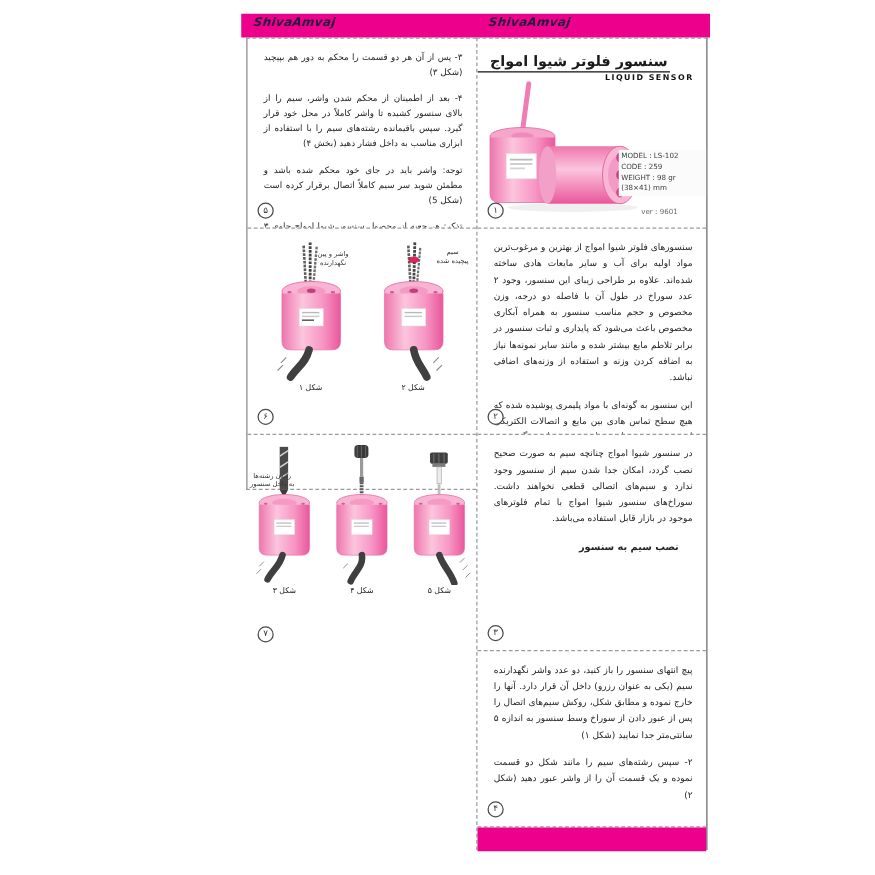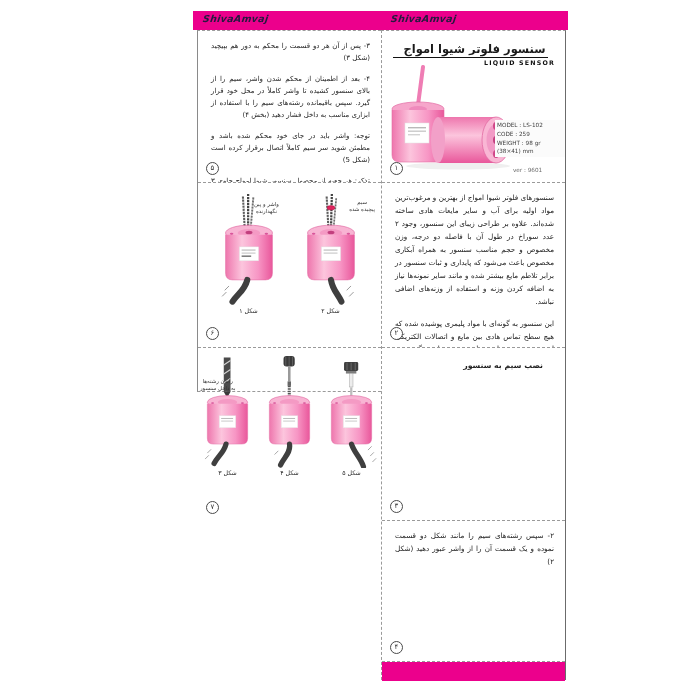--- a/index.html
+++ b/index.html
@@ -28,21 +28,21 @@
   .txt{direction:rtl;text-align:justify;font-size:7.2px;line-height:1.8;
        padding:9px 11px 4px 13px;color:#222;}
   .txt p{margin:0 0 9px 0;}
   .txt .heading{font-weight:bold;font-size:7.8px;margin:2px 11px 6px 0;}
 
   
   .pno{position:absolute;left:8px;bottom:7px;width:11px;height:11px;border:1px solid #4a4a4a;
        border-radius:50%;font-size:7px;line-height:11px;text-align:center;color:#333;background:#fff;}
 
   
-  .cover-head{text-align:center;padding:7px 6px 0 0;direction:rtl;}
+  .cover-head{text-align:left;padding:7px 6px 0 0;direction:rtl;}
   .cover-title{display:inline-block;font-weight:bold;font-size:11.5px;
                border-bottom:1.3px solid #111;padding:0 2px 1px 10px;}
   .cover-sub{text-align:right;padding:1px 10px 0 0;font-size:6.3px;font-weight:bold;
              letter-spacing:1.2px;color:#111;}
   .cover-art{position:absolute;left:6px;top:34px;}
   .specs{position:absolute;left:113px;top:89px;width:66px;font-size:5.7px;line-height:1.55;
          color:#3c3c3c;background:#fbfbfb;padding:1px 2px;}
   .ver{position:absolute;left:131px;top:136px;font-size:5.7px;color:#6a6a6a;}
 
   
@@ -256,27 +256,29 @@
     <div class="sect h165">
       <div class="txt">
         <p>سنسورهای فلوتر شیوا امواج از بهترین و مرغوب‌ترین مواد اولیه برای آب و سایر مایعات هادی ساخته شده‌اند. علاوه بر طراحی زیبای این سنسور، وجود ۲ عدد سوراخ در طول آن با فاصله دو درجه، وزن مخصوص و حجم مناسب سنسور به همراه آبکاری مخصوص باعث می‌شود که پایداری و ثبات سنسور در برابر تلاطم مایع بیشتر شده و مانند سایر نمونه‌ها نیاز به اضافه کردن وزنه و استفاده از وزنه‌های اضافی نباشد.</p>
         <p>این سنسور به گونه‌ای با مواد پلیمری پوشیده شده که هیچ سطح تماس هادی بین مایع و اتصالات الکتریکی این سنسور به مانند سایر سنسورهای دیگر وجود ندارد.</p>
       </div>
       <span class="pno">۲</span>
     </div>
 
     <div class="sect h173">
       <div class="txt">
+        <p>در سنسور شیوا امواج چنانچه سیم به صورت صحیح نصب گردد، امکان جدا شدن سیم از سنسور وجود ندارد و سیم‌های اتصالی قطعی نخواهند داشت. سوراخ‌های سنسور شیوا امواج با تمام فلوترهای موجود در بازار قابل استفاده می‌باشد.</p>
         <div class="heading">نصب سیم به سنسور</div>
       </div>
       <span class="pno">۳</span>
     </div>
 
     <div class="sect h141">
       <div class="txt">
+        <p>پیچ انتهای سنسور را باز کنید، دو عدد واشر نگهدارنده سیم (یکی به عنوان رزرو) داخل آن قرار دارد. آنها را خارج نموده و مطابق شکل، روکش سیم‌های اتصال را پس از عبور دادن از سوراخ وسط سنسور به اندازه ۵ سانتی‌متر جدا نمایید (شکل ۱)</p>
         <p>۲- سپس رشته‌های سیم را مانند شکل دو قسمت نموده و یک قسمت آن را از واشر عبور دهید (شکل ۲)</p>
       </div>
       <span class="pno">۴</span>
     </div>
 
     <div class="sect pinkbar"></div>
   </div>
 
 </div>
 

